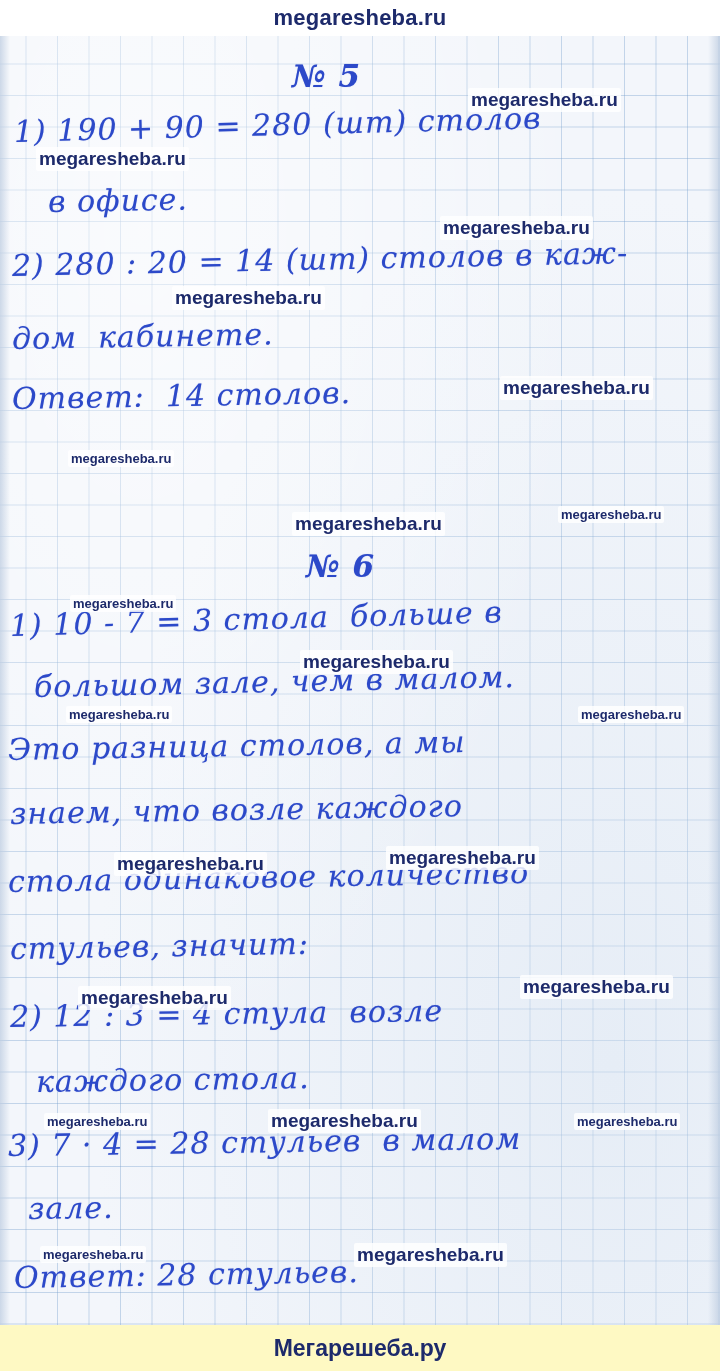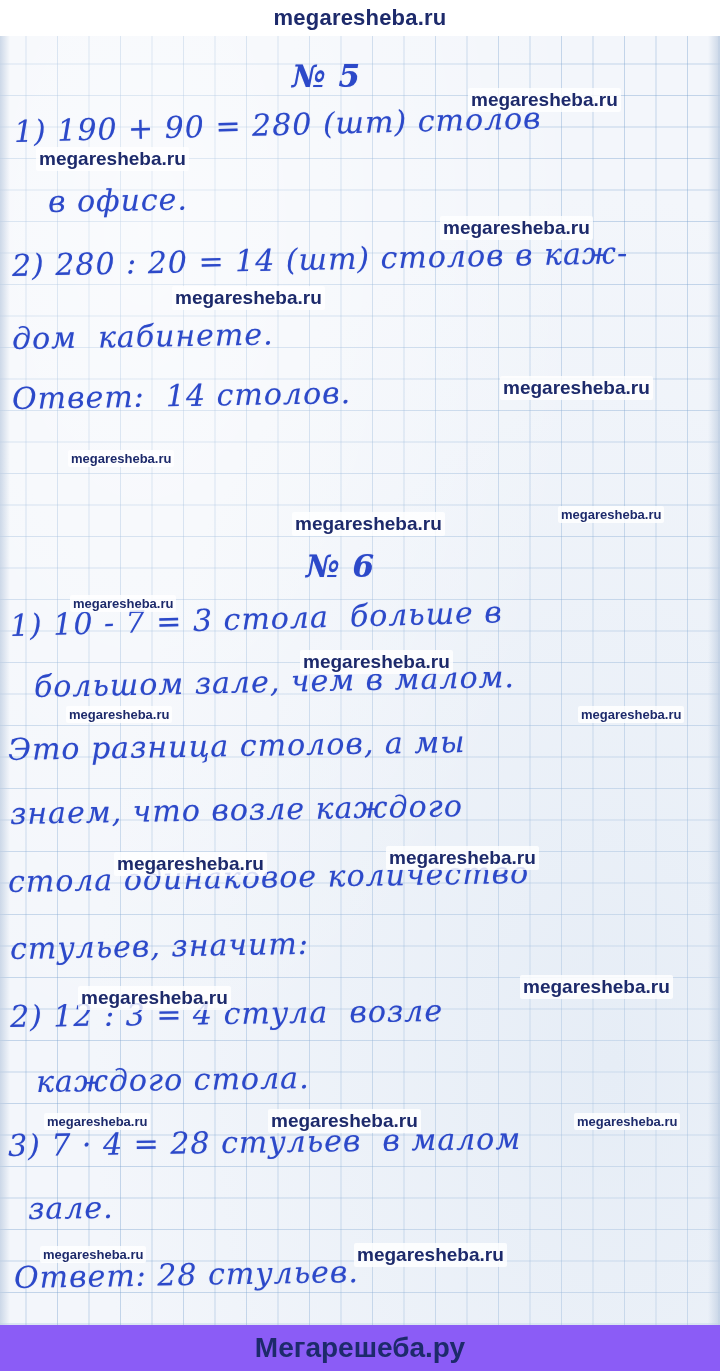--- a/index.html
+++ b/index.html
@@ -29,25 +29,25 @@
     font-weight: bold;
     color: #1d2a6b;
     letter-spacing: 0.2px;
     z-index: 40;
   }
   .bottom-brand {
     position: absolute;
     bottom: 0; left: 0;
     width: 720px;
     height: 46px;
-    background: #8b5cf6;
+    background: #fef9c3;
     display: flex;
     align-items: center;
     justify-content: center;
-    font-size: 28px;
+    font-size: 23px;
     font-weight: bold;
     color: #1d2a6b;
     z-index: 40;
   }
 
   
   .sheet {
     position: absolute;
     top: 36px;
     left: 0;

